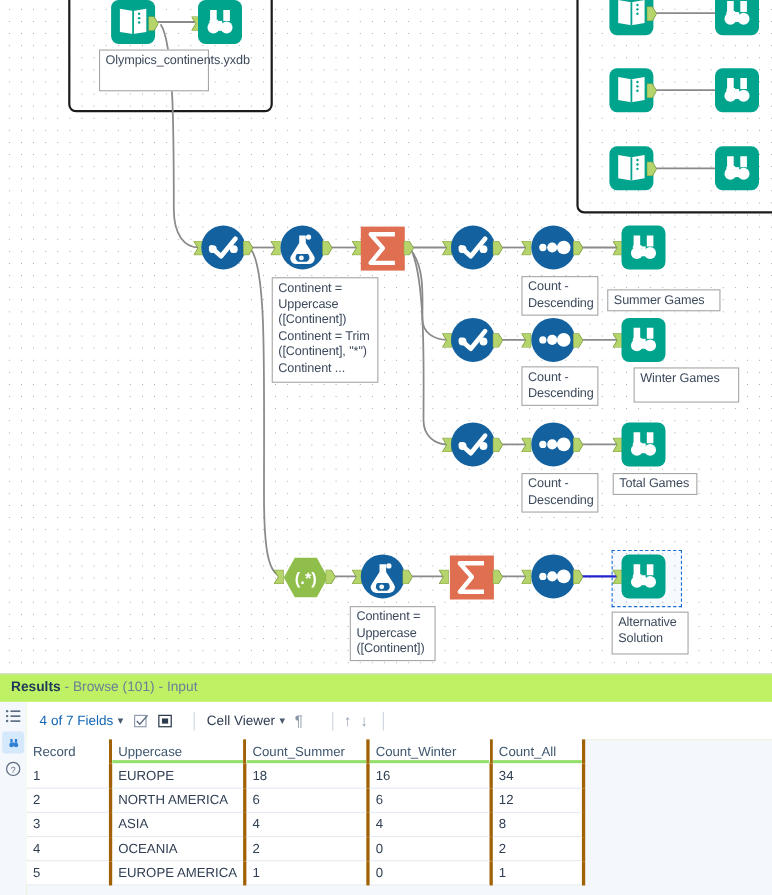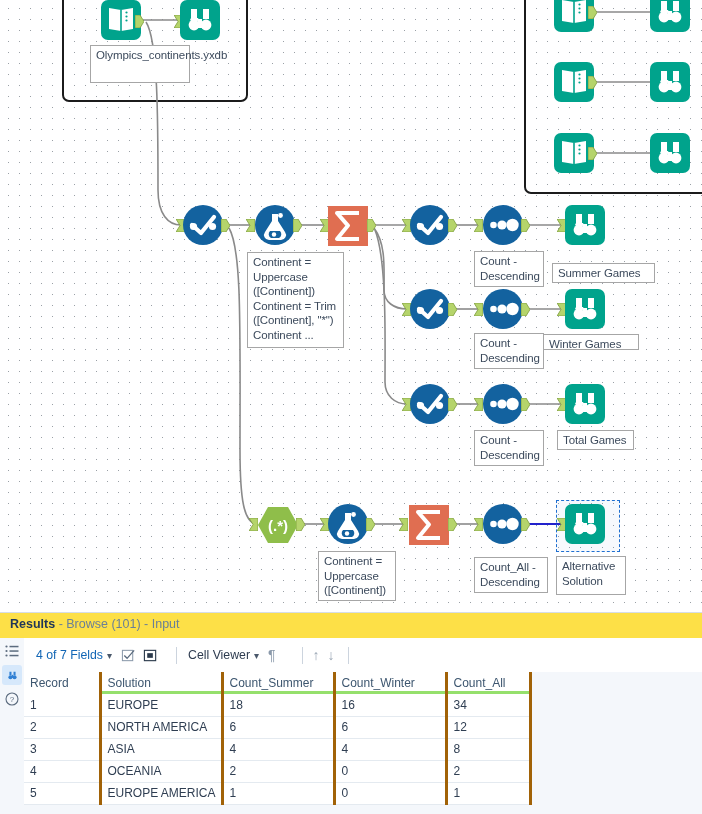--- a/index.html
+++ b/index.html
@@ -59,21 +59,21 @@
     padding:2px 4px 3px 5px;
     box-sizing:border-box;
     white-space:pre-line;
     letter-spacing:-0.1px;
   }
   .ann.one{line-height:15px;}
 
   
   #results{
     position:absolute;left:0;top:612px;width:702px;height:202px;
-    background:#fde047;
+    background:#bef264;
     border-top:1px solid #d6dde6;
   }
   #resTitle{
     position:absolute;left:10px;top:4px;
     font-size:12.5px;color:#6a7f96;white-space:nowrap;
   }
   #resTitle b{color:#1f3658;font-weight:bold;}
 
   #railbar{
     position:absolute;left:0;top:25px;width:24px;height:177px;
@@ -422,21 +422,21 @@
       <svg class="glyph" viewBox="0 0 44 44">
         <rect x="2" y="2" width="40" height="40" rx="7" fill="#00a38c"></rect>
         <path d="M13 11 h6 v10 h-6 z M25 11 h6 v10 h-6 z" fill="#fff"></path>
         <path d="M12 22 a6 6 0 0 0 9 0 l-1 -2 h-7 z" fill="#fff"></path>
         <circle cx="16" cy="27" r="5.4" fill="#fff"></circle>
           <circle cx="28" cy="27" r="5.4" fill="#fff"></circle>
         <rect x="20" y="21" width="4" height="9" fill="#fff"></rect>
       </svg>
     </div>
     <div class="ann" style="left:474px;top:333px;width:70px;height:36px;">Count - Descending</div>
-    <div class="ann one" style="left:543px;top:334px;width:96px;height:16px;">Winter Games</div>
+    <div class="ann one" style="left:576px;top:334px;width:96px;height:32px;">Winter Games</div>
 
     <svg class="anch in" style="left:402px;top:398px;" viewBox="0 0 9 13">
         <path d="M0,0 L9,0 L9,13 L0,13 L4,6.5 Z" fill="#b5d46b" stroke="#7d9c3e" stroke-width="0.8"></path>
       </svg>
     <div class="tool" style="left:408px;top:382px;">
       <svg class="glyph" viewBox="0 0 44 44">
         <circle cx="22" cy="22" r="20" fill="#13629f"></circle>
         <circle cx="12.5" cy="23.5" r="3.6" fill="#fff"></circle>
           <circle cx="31.5" cy="23.5" r="3.6" fill="#fff"></circle>
         <path d="M11 22 L20 30 L33 14" stroke="#fff" stroke-width="4.2" fill="none" stroke-linecap="round" stroke-linejoin="round"></path>
@@ -540,21 +540,20 @@
     <div class="tool" style="left:563px;top:502px;">
       <svg class="glyph" viewBox="0 0 44 44">
         <rect x="2" y="2" width="40" height="40" rx="7" fill="#00a38c"></rect>
         <path d="M13 11 h6 v10 h-6 z M25 11 h6 v10 h-6 z" fill="#fff"></path>
         <path d="M12 22 a6 6 0 0 0 9 0 l-1 -2 h-7 z" fill="#fff"></path>
         <circle cx="16" cy="27" r="5.4" fill="#fff"></circle>
           <circle cx="28" cy="27" r="5.4" fill="#fff"></circle>
         <rect x="20" y="21" width="4" height="9" fill="#fff"></rect>
       </svg>
     </div>
-    <div class="ann" style="left:474px;top:557px;width:74px;height:36px;">Count_All - Descending</div>
     <div class="ann" style="left:556px;top:556px;width:70px;height:39px;">Alternative Solution</div>
 
   </div>
 
   <div id="results">
 
     <div id="resTitle"><b>Results</b><span> - Browse (101) - Input</span></div>
 
     <div id="railbar">
       <div class="rail" style="top:3px;">
@@ -606,21 +605,21 @@
       <span class="tbArrow">↑</span>
       <span class="tbArrow">↓</span>
       <span class="tbSep" style="margin-left:9px;"></span>
     </div>
 
     <div id="grid">
       <table class="dg">
         <thead>
           <tr>
             <th class="cW1 plain reccol">Record</th>
-            <th class="cW2 typed">Solution</th>
+            <th class="cW2 typed">Uppercase</th>
             <th class="cW3 typed">Count_Summer</th>
             <th class="cW4 typed">Count_Winter</th>
             <th class="cW5 typed">Count_All</th>
           </tr>
         </thead>
         <tbody>
           <tr>
             <td class="cW1 recnum">1</td>
             <td class="cW2">EUROPE</td>
             <td class="cW3">18</td>

